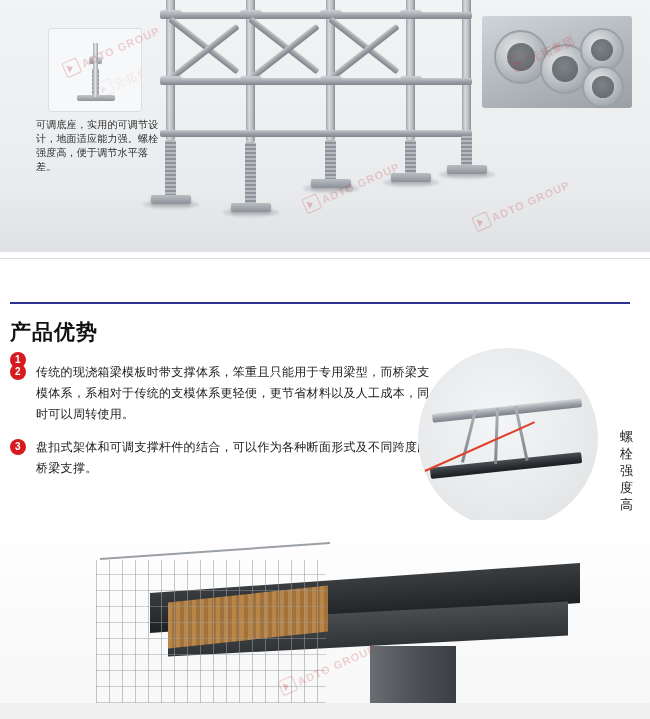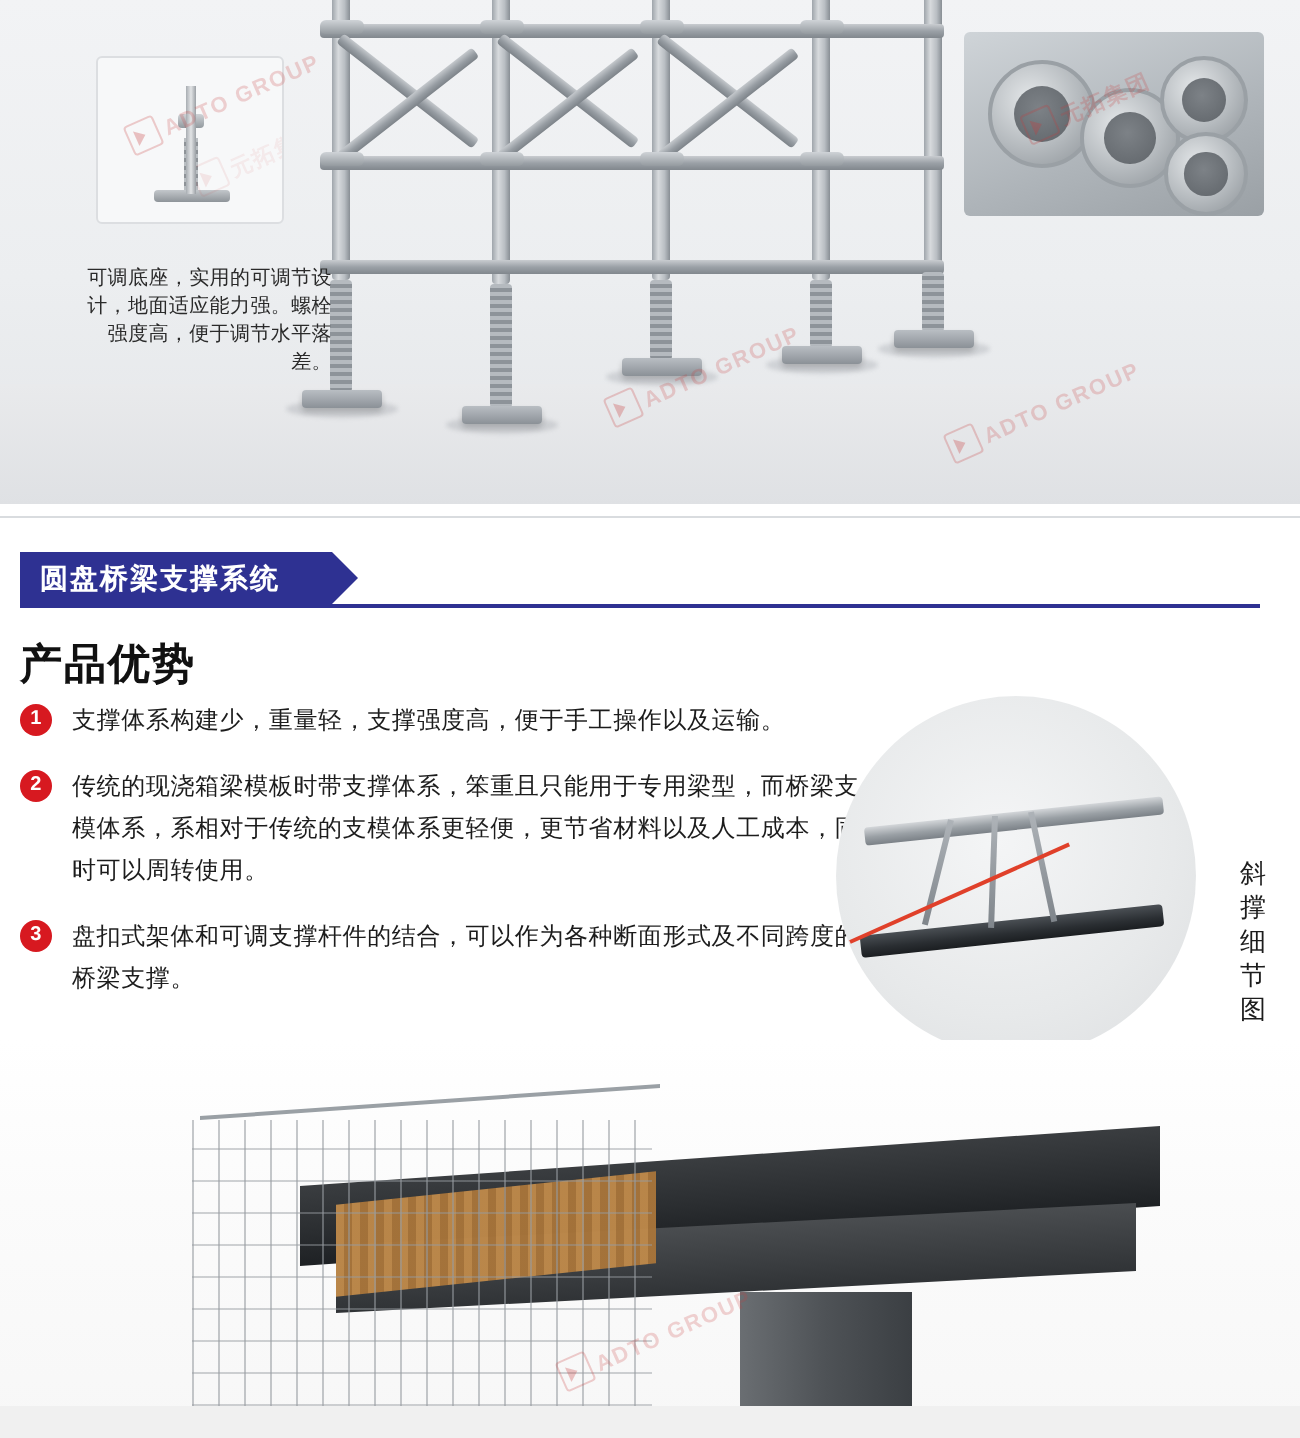--- a/index.html
+++ b/index.html
@@ -132,21 +132,21 @@
   }
 
   .callout-text {
     position: absolute;
     font-size: 10px;
     line-height: 14px;
     color: #2a2a2a;
     letter-spacing: .2px;
   }
   .callout-left-text {
-    left: 36px; top: 133px; width: 130px; text-align: right;
+    left: 36px; top: 118px; width: 130px;
   }
 
   
   .pipe-img {
     position: absolute;
     right: 18px; top: 16px;
     width: 150px; height: 92px;
     background: linear-gradient(160deg,#cfd4d8 0%, #aeb4b9 60%, #9aa0a5 100%);
     border-radius: 3px;
     overflow: hidden;
@@ -460,50 +460,46 @@
       <div class="wm" style="left:28px; top:28px;"><span class="lg"></span>元拓集团</div>
     </div>
 
     <div class="wm" style="left:60px; top:42px;"><span class="lg"></span>ADTO GROUP</div>
     <div class="wm" style="left:300px; top:178px;"><span class="lg"></span>ADTO GROUP</div>
     <div class="wm" style="left:470px; top:196px;"><span class="lg"></span>ADTO GROUP</div>
   </div>
 
   <div class="divider"></div>
 
-  <div class="banner">
-    <span>圆盘桥梁支撑系统</span>
-  </div>
   <div class="banner-rule"></div>
 
   <div class="adv-title">产品优势</div>
 
   <div class="adv-list">
     <div class="adv-item">
       <span class="adv-num">1</span>
-      <span>支撑体系构建少，重量轻，支撑强度高，便于手工操作以及运输。</span>
     </div>
     <div class="adv-item">
       <span class="adv-num">2</span>
       <span>传统的现浇箱梁模板时带支撑体系，笨重且只能用于专用梁型，而桥梁支模体系，系相对于传统的支模体系更轻便，更节省材料以及人工成本，同时可以周转使用。</span>
     </div>
     <div class="adv-item">
       <span class="adv-num">3</span>
       <span>盘扣式架体和可调支撑杆件的结合，可以作为各种断面形式及不同跨度的桥梁支撑。</span>
     </div>
   </div>
 
   <div class="detail-circle">
     <div class="beam-upper"></div>
     <div class="beam-lower"></div>
     <div class="strut" style="left:56px; top:62px; height:54px; transform:rotate(14deg);"></div>
     <div class="strut" style="left:96px; top:58px; height:56px; transform:rotate(-12deg);"></div>
     <div class="strut" style="left:78px; top:60px; height:56px; transform:rotate(2deg);"></div>
   </div>
-  <div class="detail-label">斜撑细节图</div>
+  <div class="detail-label">螺栓强度高</div>
   <div class="leader"></div>
 
   <div class="bottom-photo">
     <div class="bridge-deck"></div>
     <div class="bridge-under"></div>
     <div class="form-wood"></div>
     <div class="scaff-net"></div>
     <div class="rail"></div>
     <div class="pier"></div>
     <div class="ground-b"></div>

